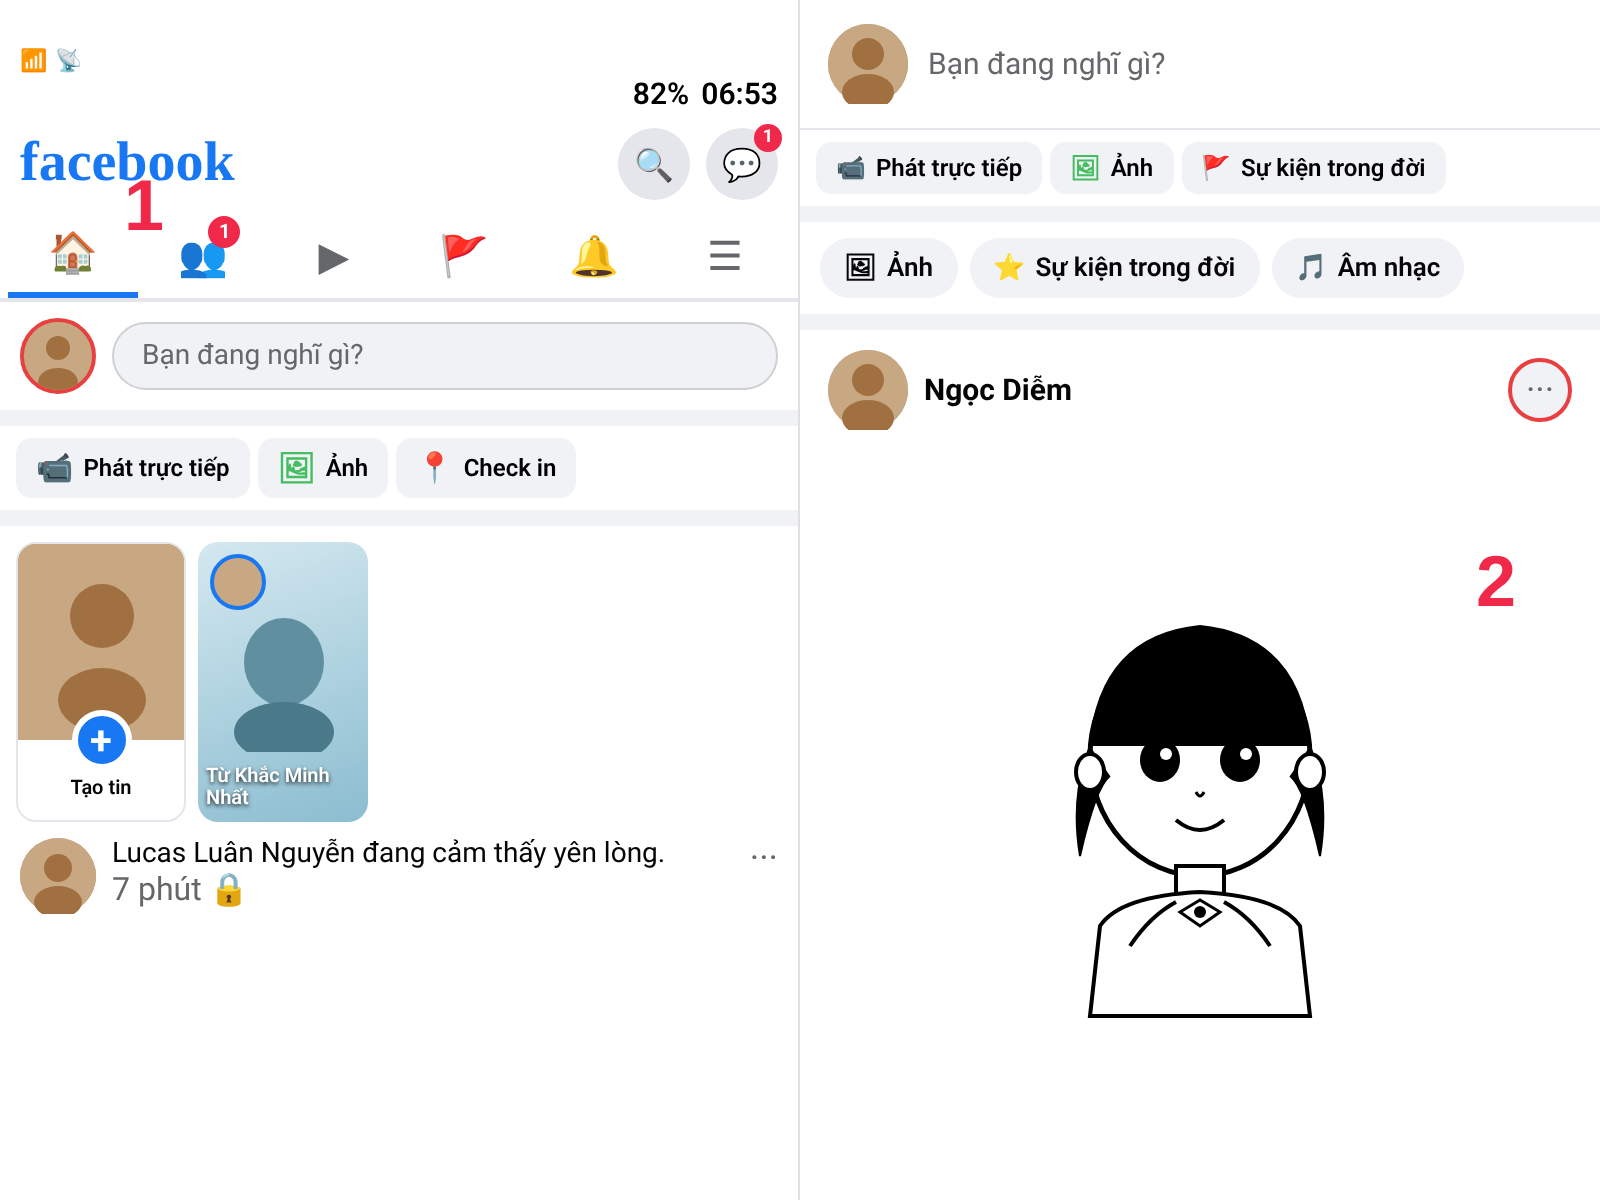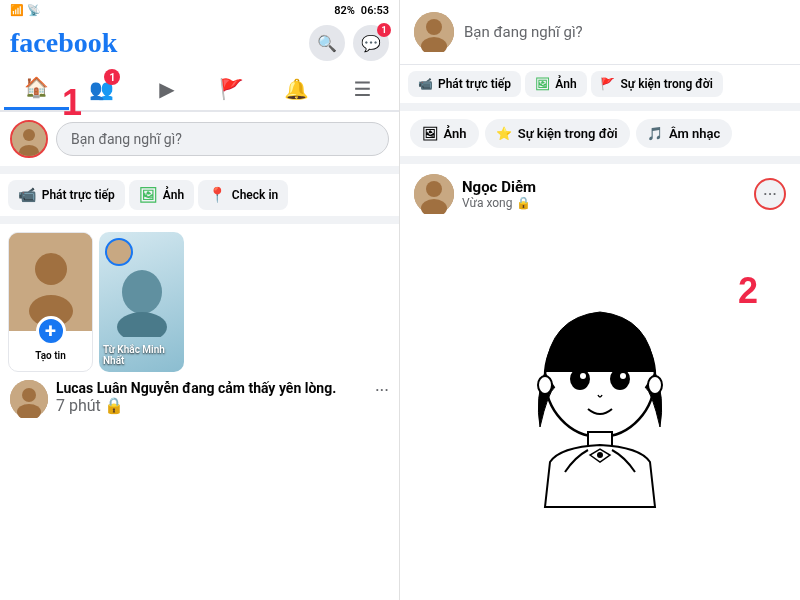--- a/index.html
+++ b/index.html
@@ -27,21 +27,21 @@
     .status-bar {
       display: flex;
       justify-content: space-between;
       align-items: center;
       padding: 4px 10px;
       background: #fff;
       font-size: 11px;
       font-weight: 600;
     }
     .status-left { display: flex; gap: 4px; align-items: center; }
-    .status-right { display: flex; gap: 6px; align-items: center; font-size: 11px; }
+    .status-right { display: flex; gap: 6px; align-items: center; font-size: 15px; margin-top: 34px; }
 
     
     .fb-header {
       display: flex;
       align-items: center;
       justify-content: space-between;
       padding: 4px 10px 6px;
     }
     .fb-logo {
       font-size: 28px;
@@ -258,21 +258,21 @@
     }
     .post-avatar {
       width: 38px;
       height: 38px;
       border-radius: 50%;
       background: linear-gradient(135deg, #c8a882, #a0784a);
       flex-shrink: 0;
     }
     .post-info { flex: 1; }
     .post-name { font-size: 14px; font-weight: 700; color: #050505; }
-    .post-name span { font-weight: 700; }
+    .post-name span { font-weight: 400; }
     .post-time { font-size: 16px; color: #65676b; }
     .post-dots { font-size: 18px; color: #65676b; cursor: pointer; }
 
     
     .right-panel {
       width: 400px;
       height: 600px;
       background: #fff;
       display: flex;
       flex-direction: column;
@@ -563,24 +563,20 @@
   <div class="right-post-header">
     <div class="right-post-avatar">
       <svg viewBox="0 0 40 40" width="40" height="40">
         <circle cx="20" cy="20" r="20" fill="#c8a882"></circle>
         <circle cx="20" cy="15" r="8" fill="#a07040"></circle>
         <ellipse cx="20" cy="34" rx="13" ry="9" fill="#a07040"></ellipse>
       </svg>
     </div>
     <div class="right-post-info">
       <div class="right-post-name">Ngọc Diễm</div>
-      <div class="right-post-meta">
-        <span>Vừa xong</span>
-        <span>🔒</span>
-      </div>
     </div>
     <div class="right-post-dots-btn">···</div>
   </div>
 
   <div class="anime-img-area">
     <svg viewBox="0 0 240 230" width="240" height="230">
 
       <ellipse cx="120" cy="80" rx="55" ry="60" fill="white" stroke="black" stroke-width="2.5"></ellipse>
 
       <path d="M65 75 Q70 20 120 15 Q170 20 175 75" fill="black" stroke="black" stroke-width="1"></path>

